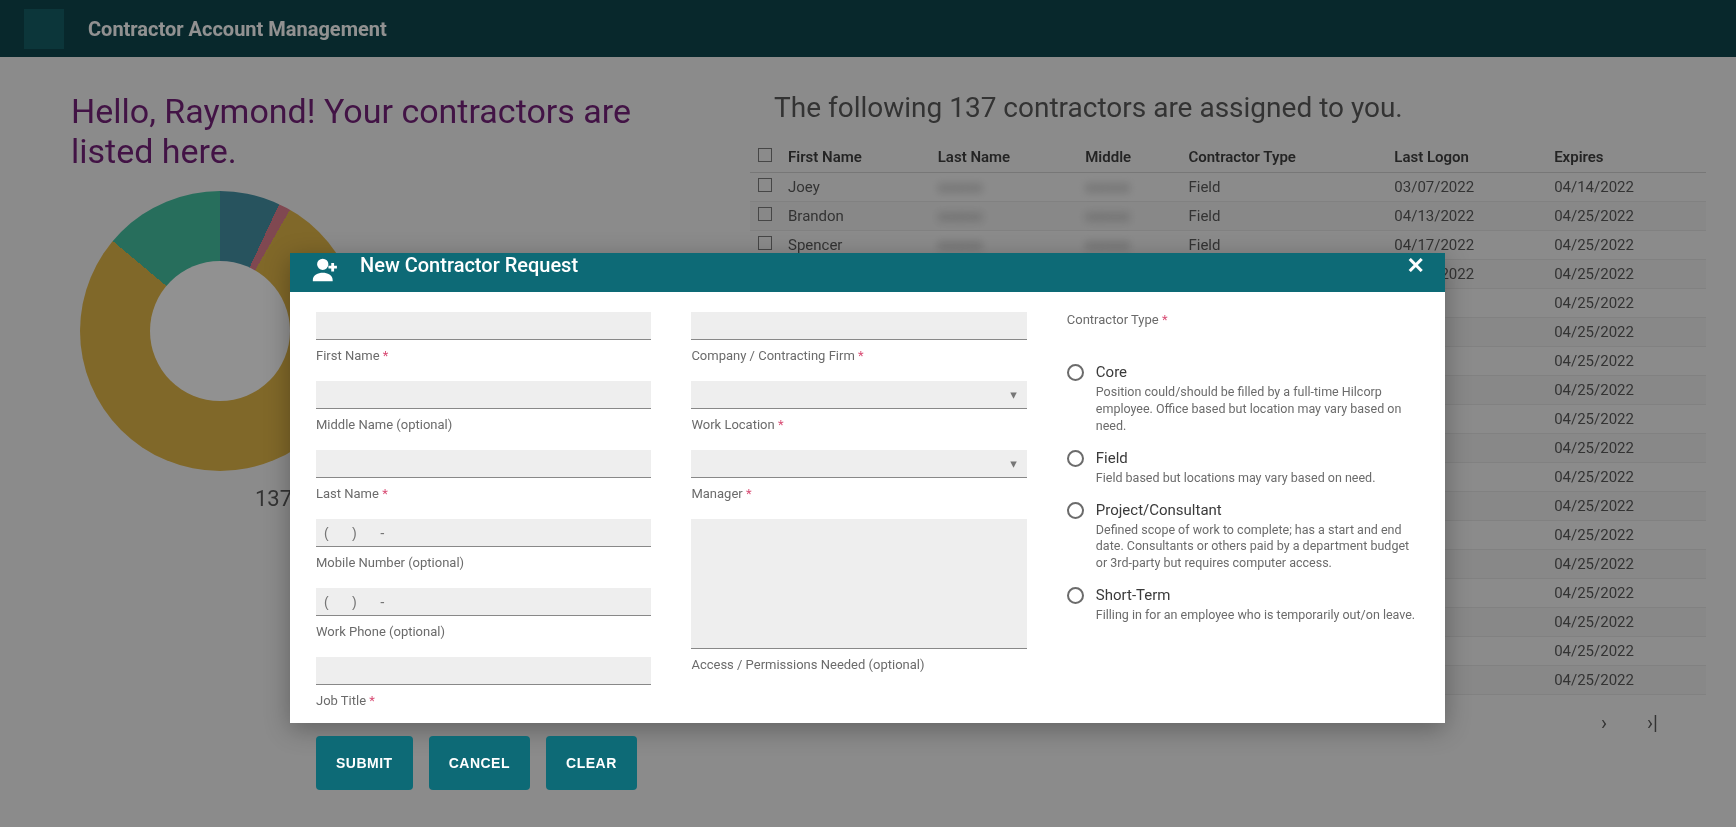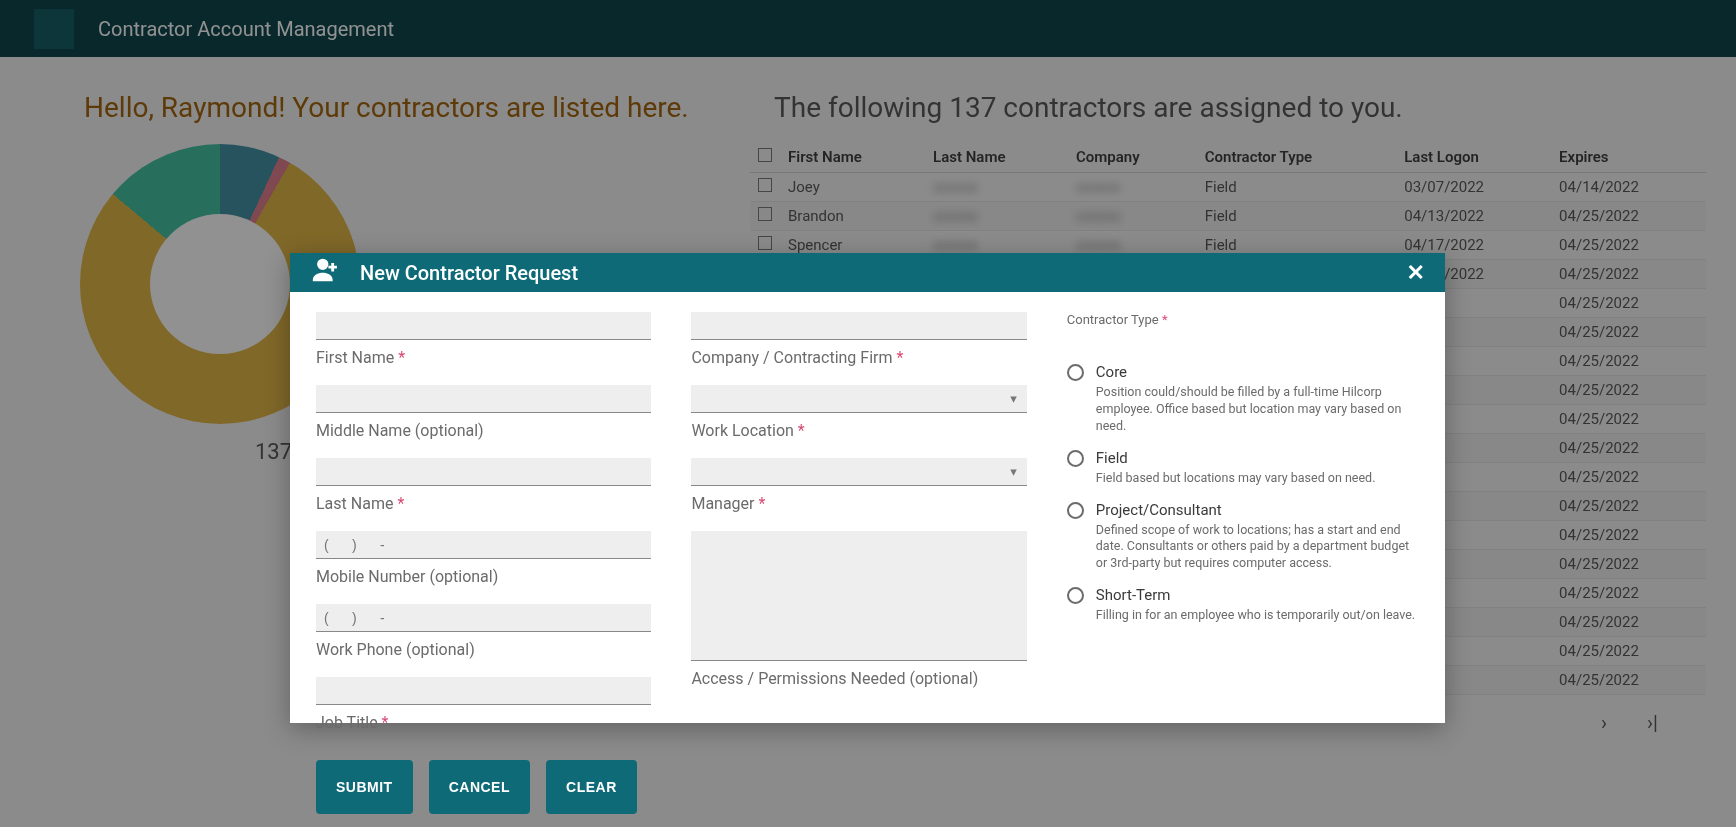--- a/index.html
+++ b/index.html
@@ -10,36 +10,36 @@
     height: 827px;
     overflow: hidden;
     position: relative;
     color: #333;
   }
   .topbar {
     background: #064147;
     height: 57px;
     display: flex;
     align-items: center;
-    padding-left: 34px;
+    padding-left: 24px;
     color: #fff;
     font-size: 20px;
-    font-weight: 400;
+    font-weight: 700;
   }
   .topbar .logo-box {
     width: 40px; height: 40px; background:#0e5a62; margin-right: 24px;
   }
   .page {
     display: flex;
     padding: 20px 30px 0 70px;
     gap: 40px;
   }
   .left-col { flex: 0 0 640px; }
   .right-col { flex: 1 1 auto; }
-  .greeting { font-size: 28px; color:#a16207; font-weight:400; margin: 14px 14px 20px; }
+  .greeting { font-size: 34px; color:#701a75; font-weight:400; margin: 14px 1px 20px; }
   .assigned-heading { font-size: 28px; color:#555; margin: 14px 0 18px 24px; font-weight:400;}
   
   .donut-wrap { display:flex; align-items:center; gap:30px; margin-left:10px; }
   .donut {
     width: 280px; height: 280px; border-radius:50%;
     background: conic-gradient(
       #3e8fa3 0deg 25deg,
       #e07a8a 25deg 30deg,
       #e1b443 30deg 310deg,
       #3fbf9f 310deg 360deg
@@ -65,37 +65,37 @@
   
   .overlay {
     position:absolute; inset:0; background: rgba(10,10,10,0.45);
   }
   .modal {
     position:absolute; left:290px; top:253px; width:1155px; height:470px;
     background:#fff; box-shadow:0 6px 24px rgba(0,0,0,0.3);
     display:flex; flex-direction:column;
   }
   .modal-head {
-    background:#0d6a76; color:#fff; height:50px; display:flex; align-items:center;
+    background:#0d6a76; color:#fff; height:50px; display:flex; align-items:flex-start;
     padding:0 20px; gap:16px; font-size:20px; font-weight:500;
   }
   .modal-head .spacer{flex:1;}
   .close-x { font-size:22px; cursor:pointer; font-weight:700;}
   .modal-body { flex:1; display:flex; padding:20px 26px 0 26px; gap:40px; font-size:13px; color:#6b6b6b;}
   .col { flex:1; display:flex; flex-direction:column; gap:4px; }
   .col.wide { flex:1.05;gap:24px; }
   .field {
     background:#eeeeee; height:28px; border:none; border-bottom:1px solid #888; width:100%;
     padding:4px 8px; font-size:14px; color:#333;
   }
   .field.tall { height:130px; resize:none; }
   .sel { appearance:none; background:#eeeeee; }
   .sel-wrap { position:relative; }
   .sel-wrap::after { content:"▾"; position:absolute; right:10px; top:6px; color:#777; pointer-events:none;}
-  .lbl { margin:4px 0 14px 0; font-size:16px; }
+  .lbl { margin:4px 0 14px 0; font-size:13px; }
   .req { color:#d84b73; }
   .types { flex:1.1; font-size:13px; }
   .type-title { margin-bottom:12px; }
   .type-row { display:flex; gap:12px; margin-bottom:14px; align-items:flex-start;}
   .radio { width:17px; height:17px; border:2px solid #6b6b6b; border-radius:50%; flex:0 0 17px; margin-top:1px;}
   .type-label { font-size:15px; color:#3a3a3a; margin-bottom:3px;}
   .type-desc { font-size:12.5px; color:#6b6b6b; line-height:1.35;}
   .modal-foot { display:flex; gap:16px; padding:14px 26px 20px;}
   .btn {
     background:#0d6a76; color:#fff; border:none; border-radius:4px;
@@ -131,21 +131,21 @@
   </div>
 
   <div class="right-col">
     <div class="assigned-heading">The following 137 contractors are assigned to you.</div>
     <table>
       <thead>
           <tr id="thead-row">
             <th style="width: 30px;"><span class="chk"></span></th>
             <th>First Name</th>
             <th>Last Name</th>
-            <th>Company</th>
+            <th>Middle</th>
             <th>Contractor Type</th>
             <th>Last Logon</th>
             <th>Expires</th>
           </tr>
         </thead>
       <tbody id="tbody">
           <tr>
             <td><span class="chk"></span></td>
             <td>Joey</td>
             <td><span class="blur">xxxxxx</span></td>
@@ -380,21 +380,21 @@
             <span class="radio"></span>
             <div>
               <div class="type-label">Field</div>
               <div class="type-desc">Field based but locations may vary based on need.</div>
             </div>
           </div>
           <div class="type-row">
             <span class="radio"></span>
             <div>
               <div class="type-label">Project/Consultant</div>
-              <div class="type-desc">Defined scope of work to locations; has a start and end date. Consultants or others paid by a department budget or 3rd-party but requires computer access.</div>
+              <div class="type-desc">Defined scope of work to complete; has a start and end date. Consultants or others paid by a department budget or 3rd-party but requires computer access.</div>
             </div>
           </div>
           <div class="type-row">
             <span class="radio"></span>
             <div>
               <div class="type-label">Short-Term</div>
               <div class="type-desc">Filling in for an employee who is temporarily out/on leave.</div>
             </div>
           </div>
         </div>

